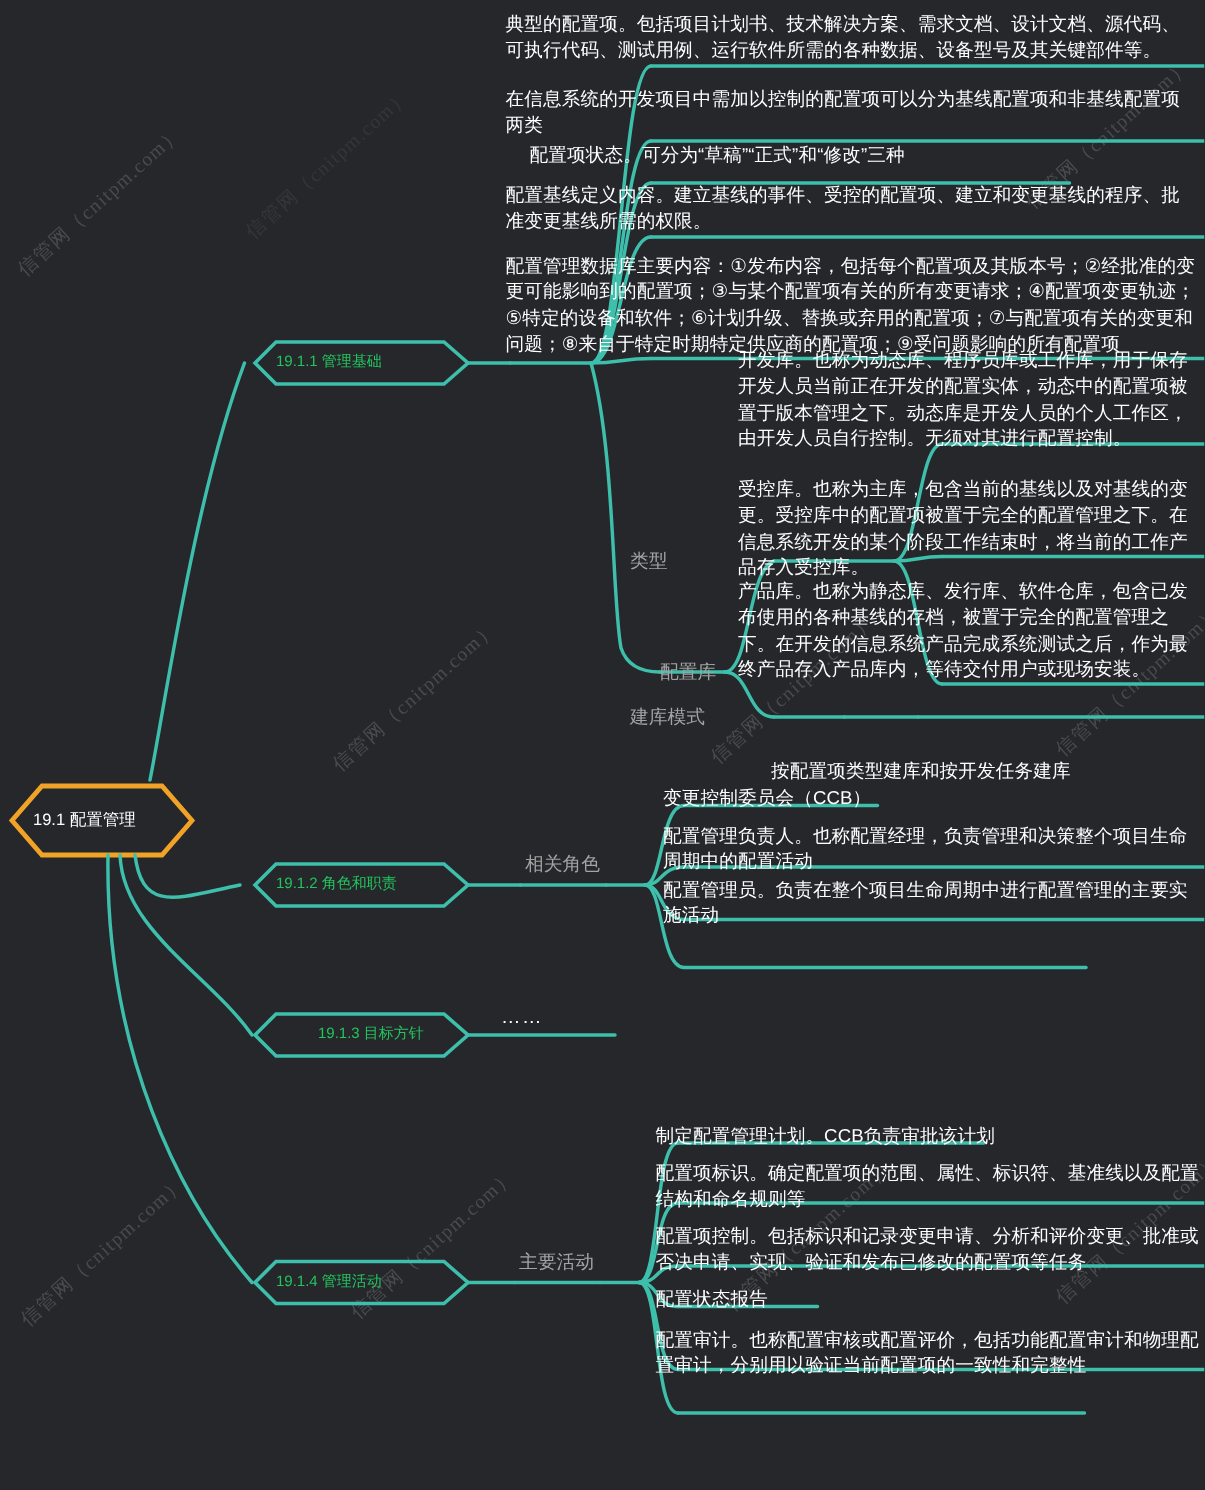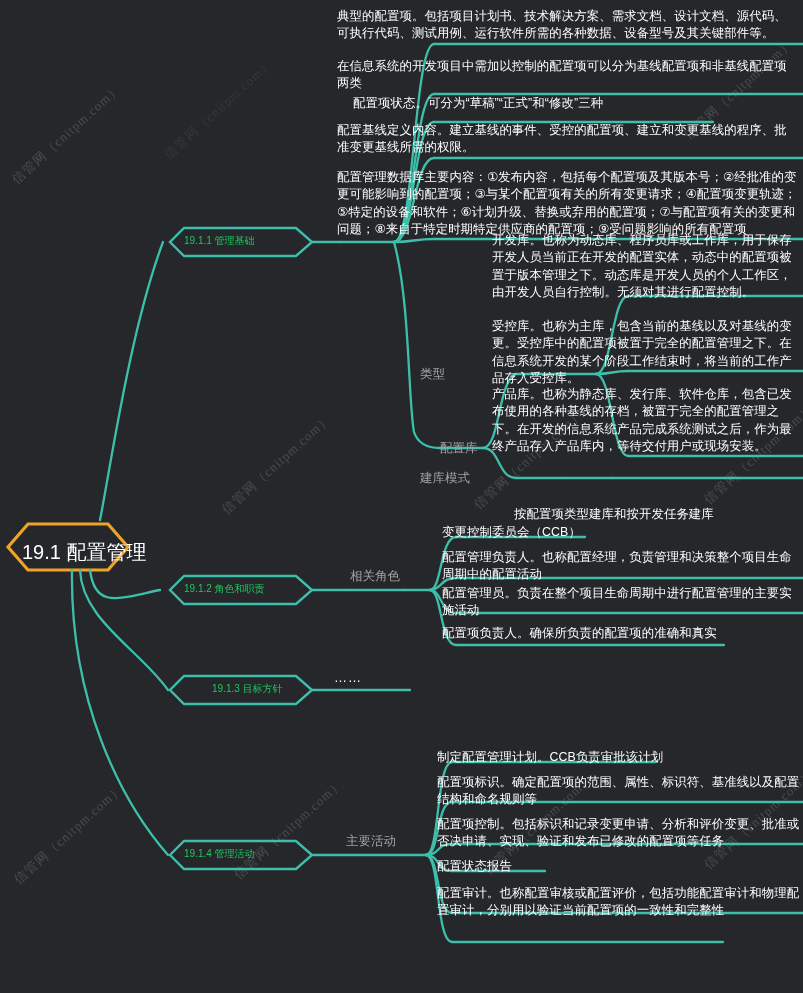--- a/index.html
+++ b/index.html
@@ -26,21 +26,21 @@
     position:absolute;color:#ffffff;
     font-size:12.4px;line-height:17.4px;
     font-family:"Liberation Sans","DejaVu Sans",sans-serif;
     letter-spacing:.1px;
   }
   .mid{
     position:absolute;color:#a3a3a3;
     font-size:12.5px;line-height:16px;white-space:nowrap;
   }
   .root-text{
-    position:absolute;color:#ffffff;font-size:20px;white-space:nowrap;
+    position:absolute;color:#ffffff;font-size:11px;white-space:nowrap;
     font-family:"Liberation Sans","DejaVu Sans",sans-serif;
   }
   .hex-text{
     position:absolute;color:#22c55e;font-size:10px;white-space:nowrap;
   }
   .dots{position:absolute;color:#ffffff;font-size:13px;letter-spacing:1px;}
 </style>
 </head>
 <body>
 
@@ -156,21 +156,20 @@
 
   <div class="txt" style="left:492px;top:232px;width:306px;">开发库。也称为动态库、程序员库或工作库，用于保存开发人员当前正在开发的配置实体，动态中的配置项被置于版本管理之下。动态库是开发人员的个人工作区，由开发人员自行控制。无须对其进行配置控制。</div>
   <div class="txt" style="left:492px;top:318px;width:306px;">受控库。也称为主库，包含当前的基线以及对基线的变更。受控库中的配置项被置于完全的配置管理之下。在信息系统开发的某个阶段工作结束时，将当前的工作产品存入受控库。</div>
   <div class="txt" style="left:492px;top:386px;width:306px;">产品库。也称为静态库、发行库、软件仓库，包含已发布使用的各种基线的存档，被置于完全的配置管理之下。在开发的信息系统产品完成系统测试之后，作为最终产品存入产品库内，等待交付用户或现场安装。</div>
   <div class="txt" style="left:514px;top:470px;width:286px;margin-top:36px;">按配置项类型建库和按开发任务建库</div>
 
   <div class="mid" style="left:350px;top:568px;">相关角色</div>
   <div class="txt" style="left:442px;top:524px;width:358px;">变更控制委员会（CCB）</div>
   <div class="txt" style="left:442px;top:549px;width:358px;">配置管理负责人。也称配置经理，负责管理和决策整个项目生命周期中的配置活动</div>
   <div class="txt" style="left:442px;top:585px;width:358px;">配置管理员。负责在整个项目生命周期中进行配置管理的主要实施活动</div>
-  <div class="txt" style="left:442px;top:625px;width:358px;">配置项负责人。确保所负责的配置项的准确和真实</div>
 
   <div class="dots" style="left:334px;top:670px;">……</div>
 
   <div class="mid" style="left:346px;top:833px;">主要活动</div>
   <div class="txt" style="left:437px;top:749px;width:363px;">制定配置管理计划。CCB负责审批该计划</div>
   <div class="txt" style="left:437px;top:816px;width:363px;">配置项控制。包括标识和记录变更申请、分析和评价变更、批准或否决申请、实现、验证和发布已修改的配置项等任务</div>
   <div class="txt" style="left:437px;top:774px;width:363px;">配置项标识。确定配置项的范围、属性、标识符、基准线以及配置结构和命名规则等</div>
   <div class="txt" style="left:437px;top:858px;width:363px;">配置状态报告</div>
   <div class="txt" style="left:437px;top:885px;width:363px;">配置审计。也称配置审核或配置评价，包括功能配置审计和物理配置审计，分别用以验证当前配置项的一致性和完整性</div>
 

